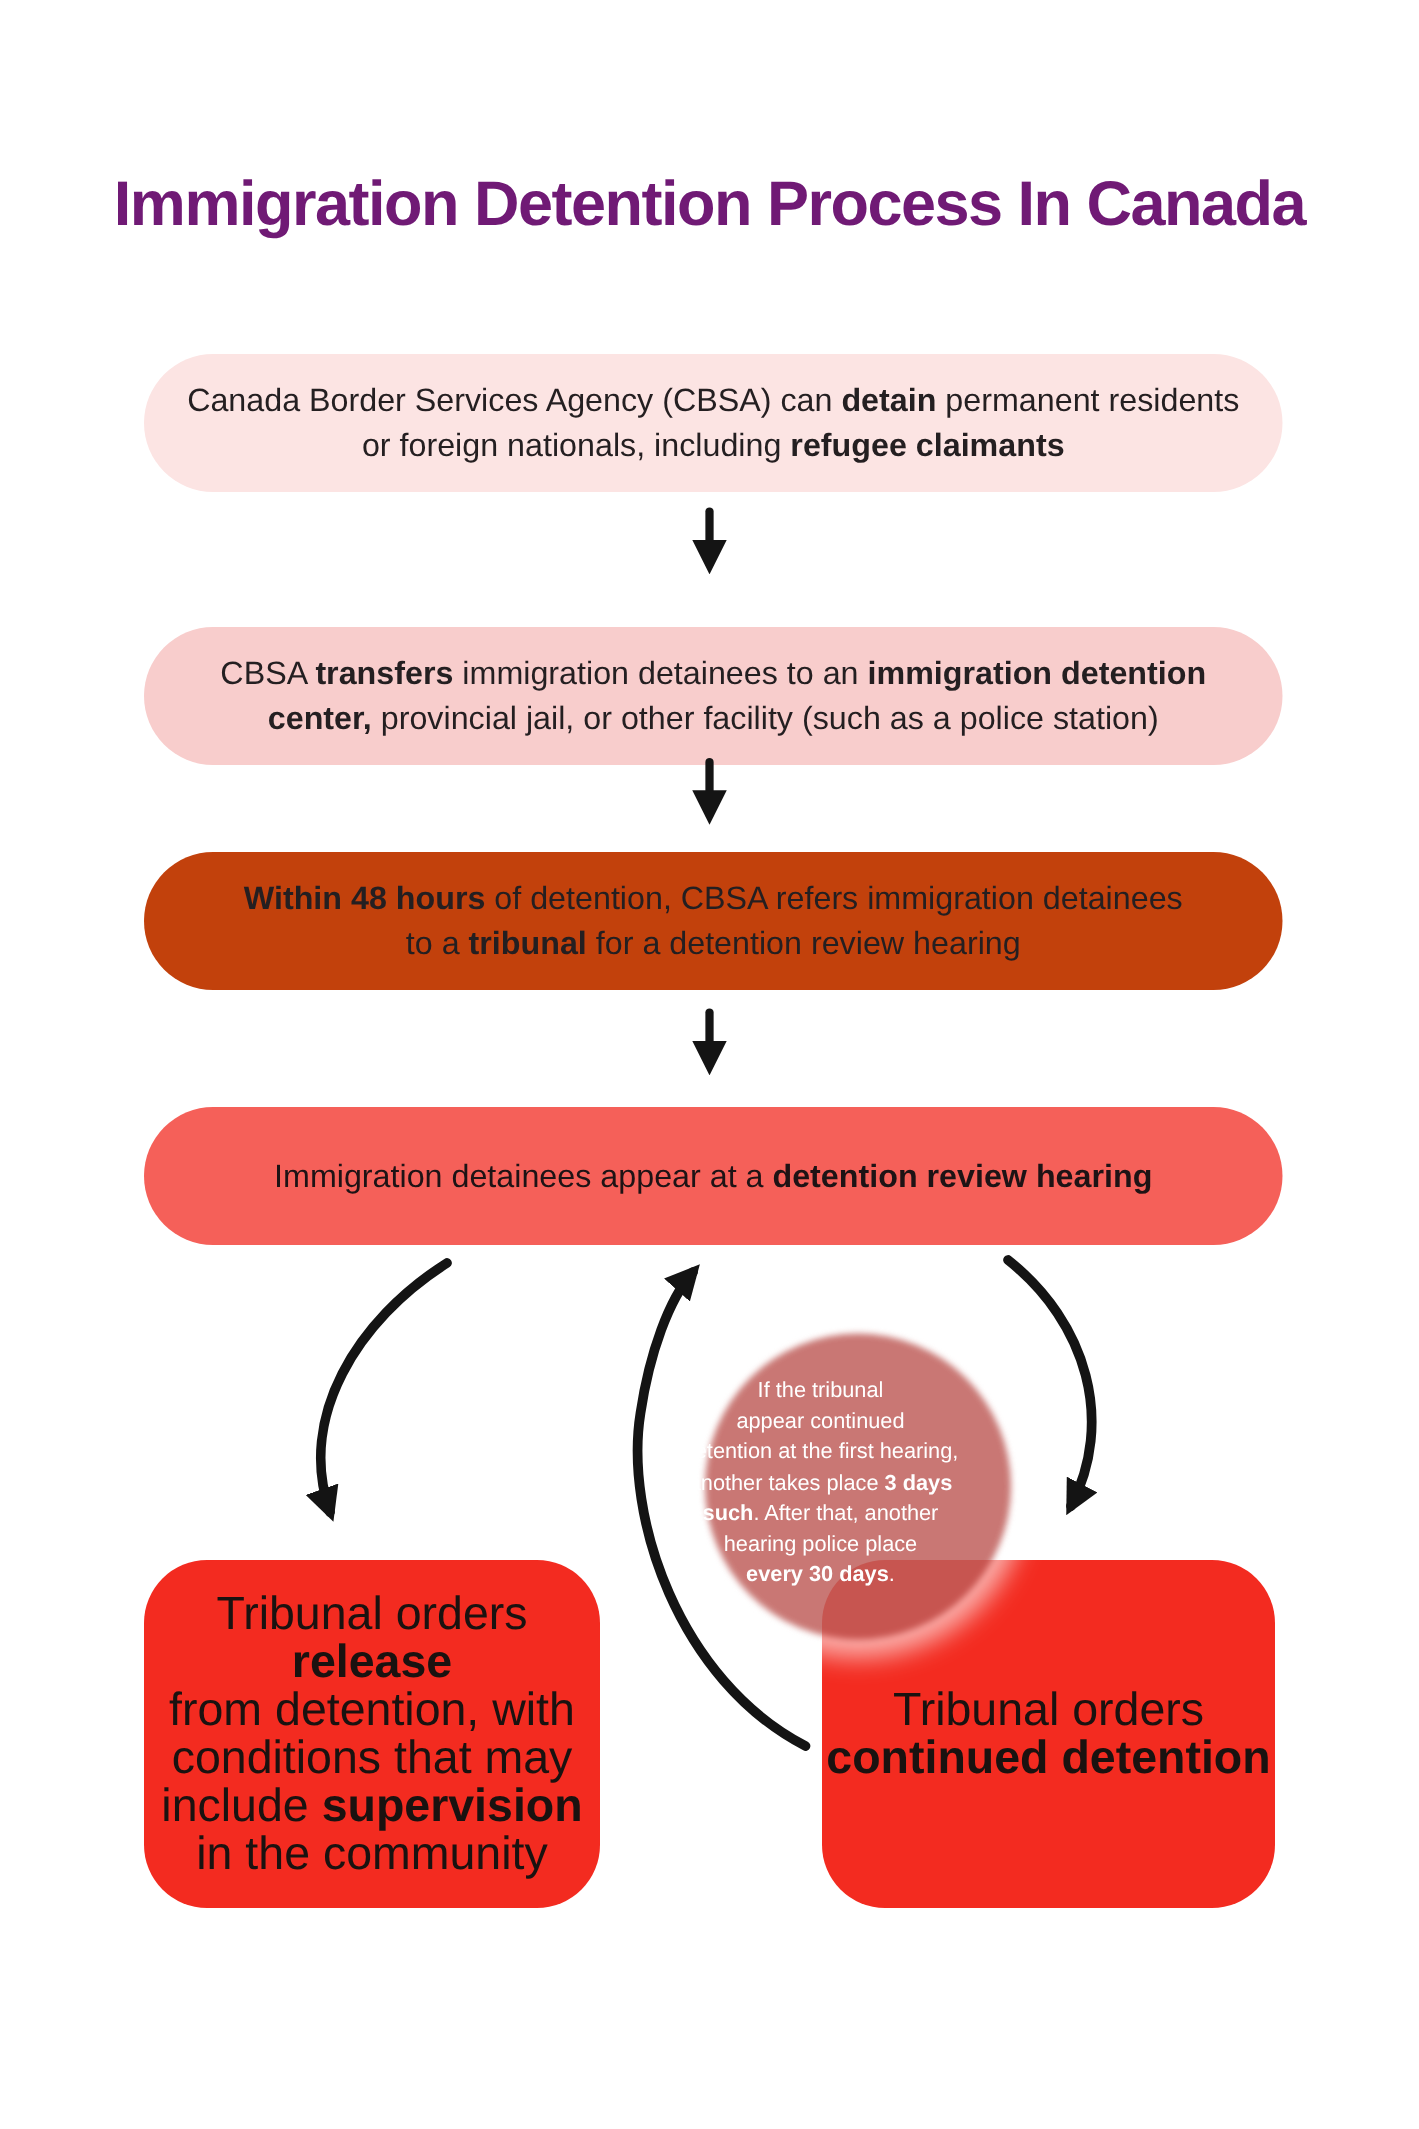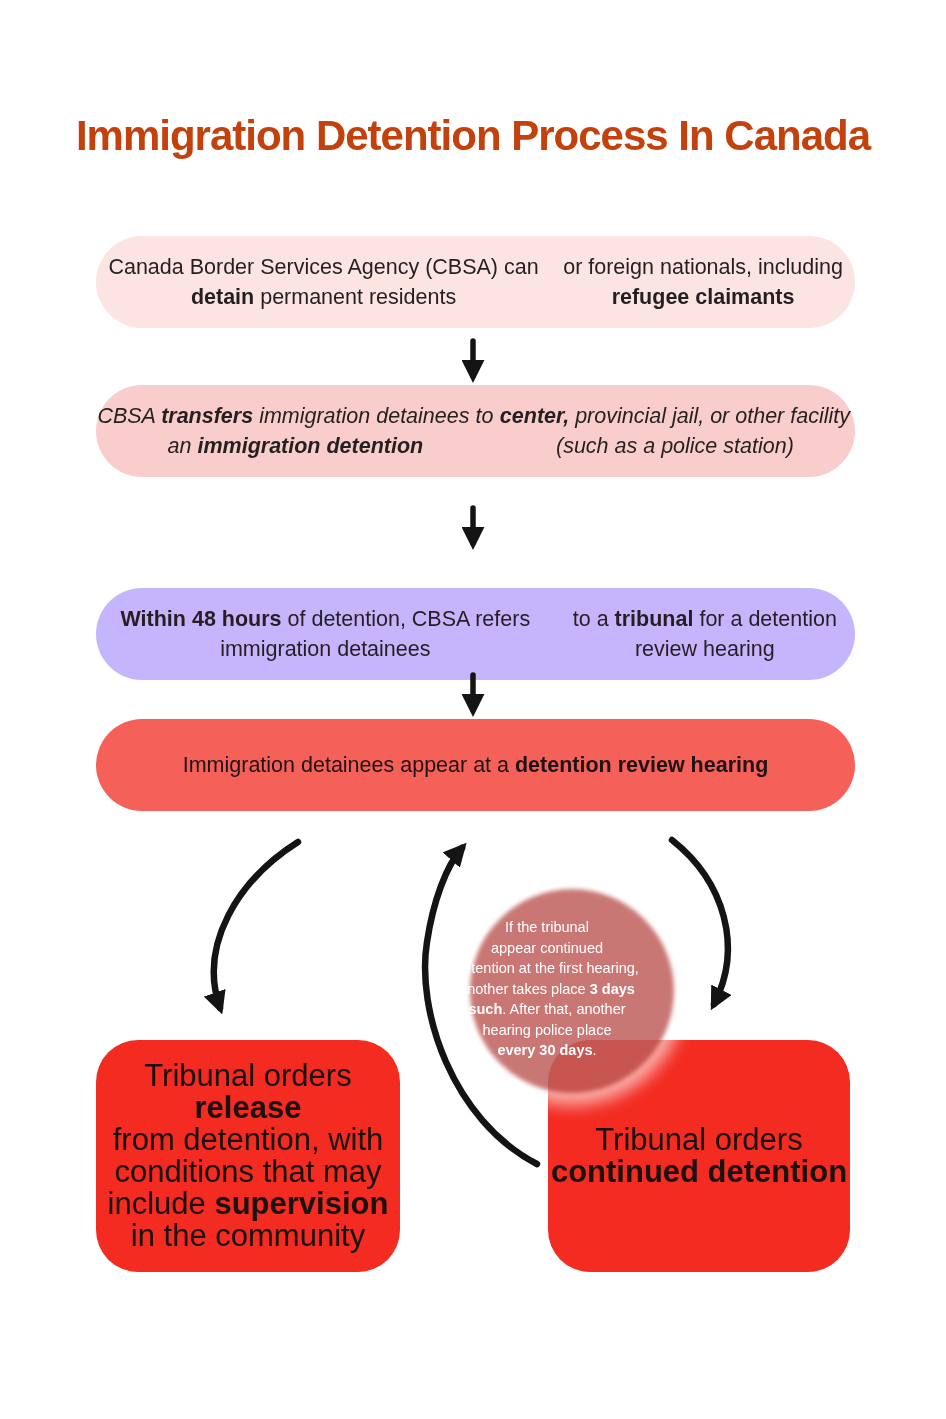--- a/index.html
+++ b/index.html
@@ -18,30 +18,30 @@
     text-align:center;
     font-size:42px;
     font-weight:800;
     letter-spacing:-1px;
     color:#0d0d0d;
   }
   .flow-box{
     position:absolute;
     left:96px;width:759px;height:92px;
     border-radius:46px;
-    display:flex;flex-direction:row;
-    align-items:center;justify-content:center;
+    display:flex;flex-direction:column;
+    justify-content:center;
     font-size:21.5px;line-height:30px;
     color:#241f21;
     text-align:center;
   }
   .flow-box-1{top:236px;}
-  .flow-box-2{top:385px;font-style:italic;}
+  .flow-box-2{top:418px;}
   .flow-box-3{top:568px;}
-  .flow-box-4{top:719px;color:#1e1315;}
+  .flow-box-4{top:738px;color:#1e1315;}
   .outcome-box{
     position:absolute;
     top:1040px;height:232px;
     border-radius:42px;
     display:flex;flex-direction:column;
     align-items:center;justify-content:center;
     font-size:31px;line-height:32px;
     color:#1a1210;
     text-align:center;
   }
@@ -72,33 +72,33 @@
     stroke:var(--arrow);
     stroke-linecap:round;
   }
   .arrow-head{fill:var(--arrow);}
 </style>
 </head>
 <body>
 
 <div class="canvas" style="--arrow: #141414;">
 
-  <h1 class="page-title" style="color: #c2410c;">Immigration Detention Process In Canada</h1>
+  <h1 class="page-title" style="color: #701a75;">Immigration Detention Process In Canada</h1>
 
   <div class="flow-box flow-box-1" style="background: rgb(252, 228, 227);">
       <div class="rt-line"><span>Canada Border Services Agency (CBSA) can </span><b>detain</b><span> permanent residents</span></div>
       <div class="rt-line"><span>or foreign nationals, including </span><b>refugee claimants</b></div>
     </div>
 
   <div class="flow-box flow-box-2" style="background: rgb(248, 205, 204);">
       <div class="rt-line"><span>CBSA </span><b>transfers</b><span> immigration detainees to an </span><b>immigration detention</b></div>
       <div class="rt-line"><b>center,</b><span> provincial jail, or other facility (such as a police station)</span></div>
     </div>
 
-  <div class="flow-box flow-box-3" style="background: #c4b5fd; margin-top: 20px;">
+  <div class="flow-box flow-box-3" style="background: #c2410c;">
       <div class="rt-line"><b>Within 48 hours</b><span> of detention, CBSA refers immigration detainees</span></div>
       <div class="rt-line"><span>to a </span><b>tribunal</b><span> for a detention review hearing</span></div>
     </div>
 
   <div class="flow-box flow-box-4" style="background: rgb(245, 96, 89);">
       <div class="rt-line"><span>Immigration detainees appear at a </span><b>detention review hearing</b></div>
     </div>
 
   <div class="outcome-box outcome-release" style="background: rgb(243, 43, 32);">
       <div class="rt-line"><span>Tribunal orders </span><b>release</b></div>

